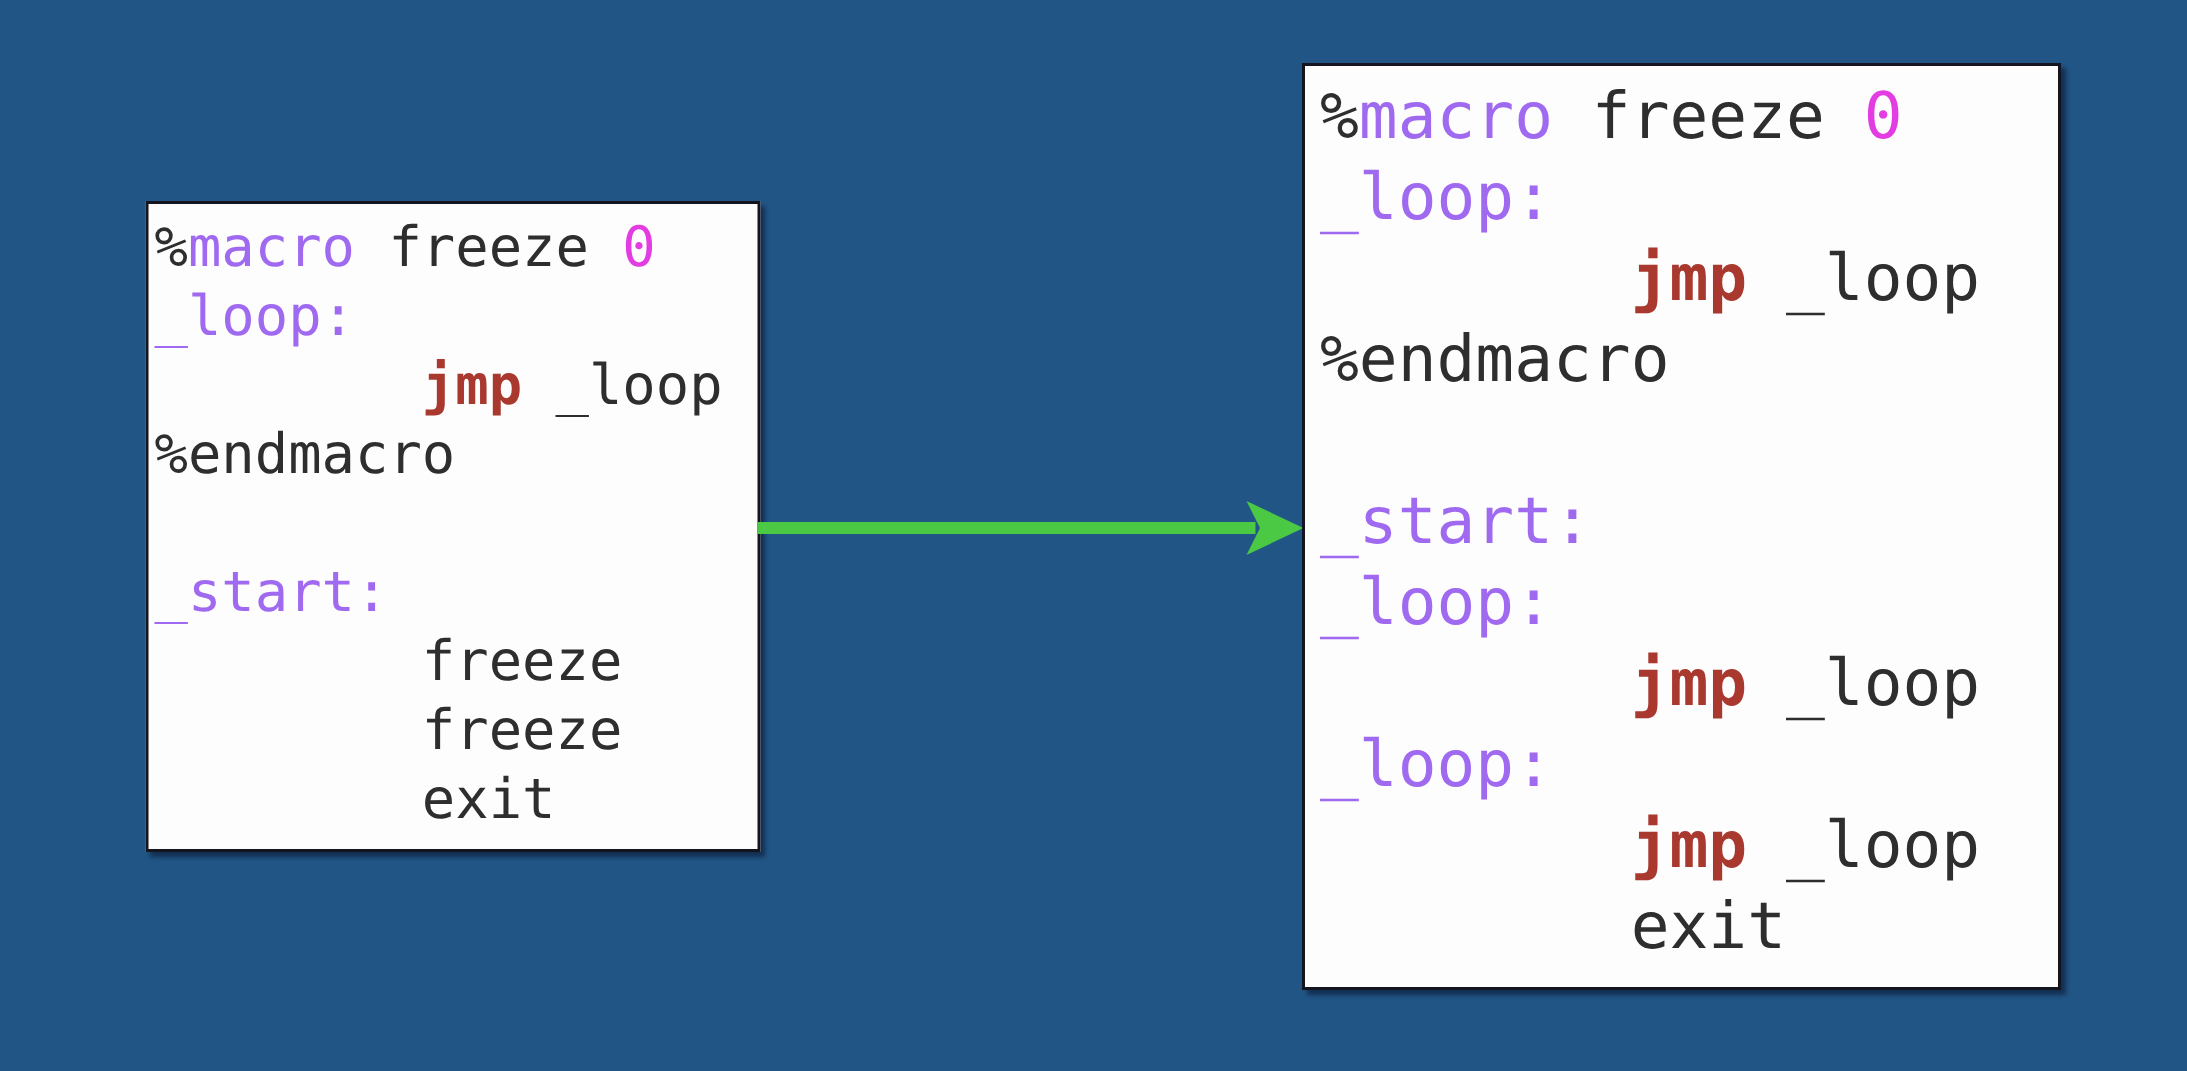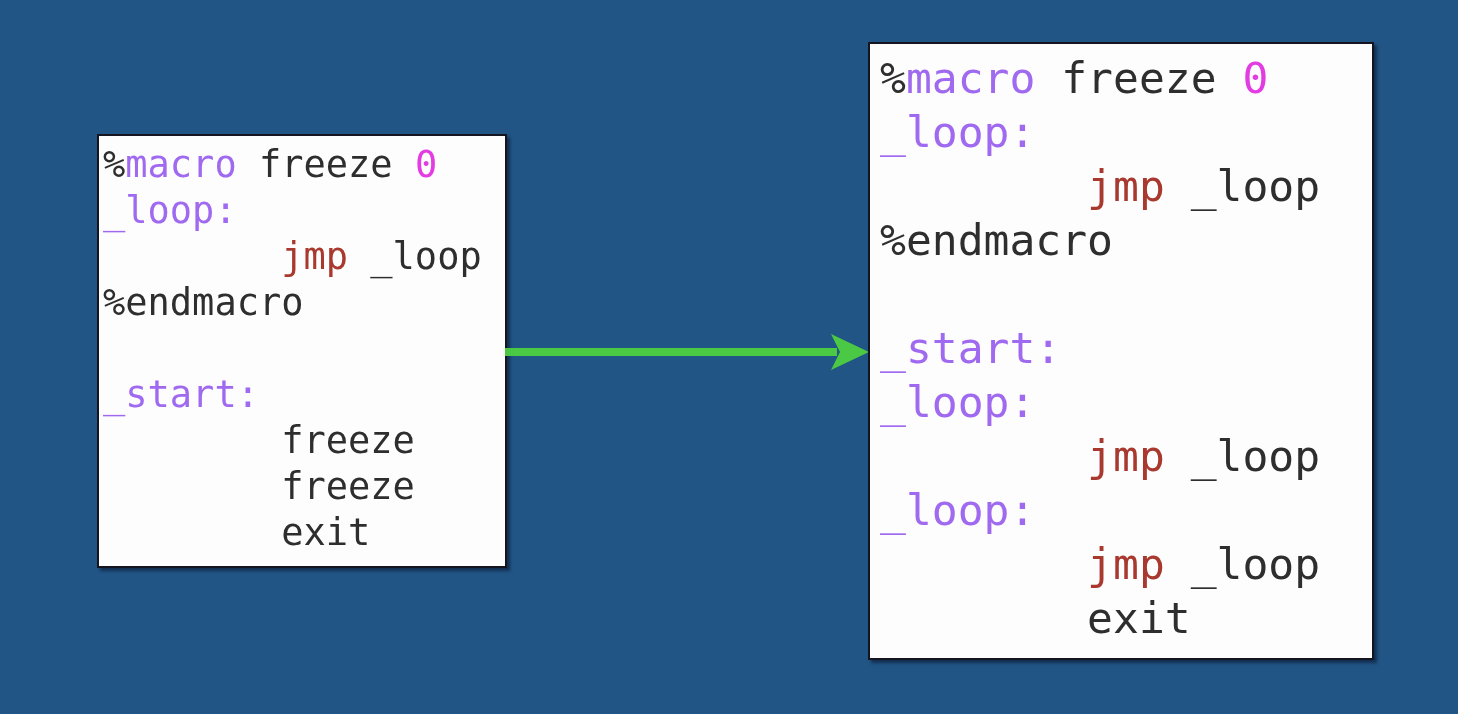--- a/index.html
+++ b/index.html
@@ -44,21 +44,21 @@
     padding: 7px 10px;
     font-size: 43px;
     line-height: 54px;
   }
   .code-line {
     white-space: pre;
   }
   .tok-default      { color: var(--color-token-default, #2e2e2e); }
   .tok-keyword      { color: var(--color-token-keyword, #a06af0); }
   .tok-number       { color: var(--color-token-number, #e23ce2); }
-  .tok-instruction  { color: var(--color-token-instruction, #a9392f); font-weight: normal; }
+  .tok-instruction  { color: var(--color-token-instruction, #a9392f); font-weight: bold; }
   .arrow-svg {
     position: absolute;
     left: 505px;
     top: 330px;
     width: 365px;
     height: 44px;
     color: var(--color-arrow, #4cc944);
   }
 </style>
 </head>

